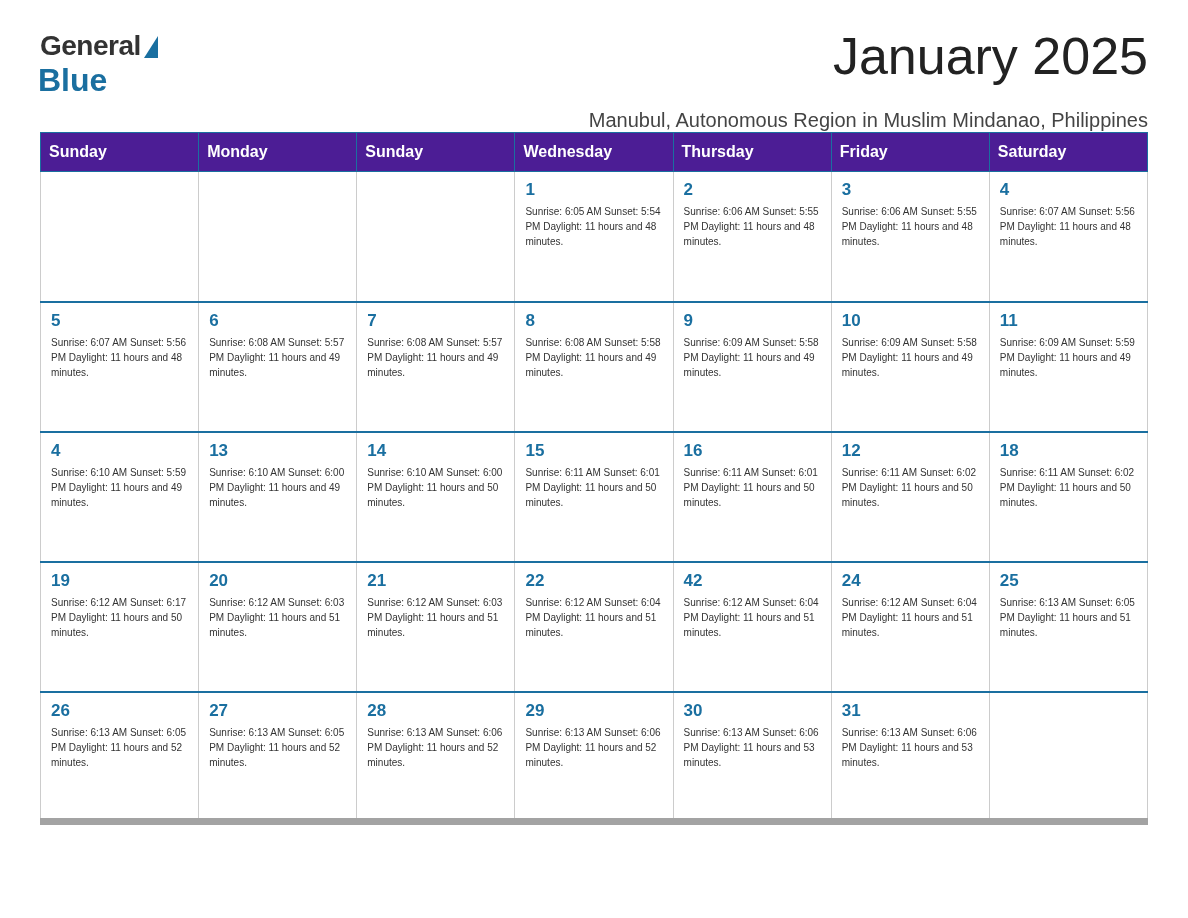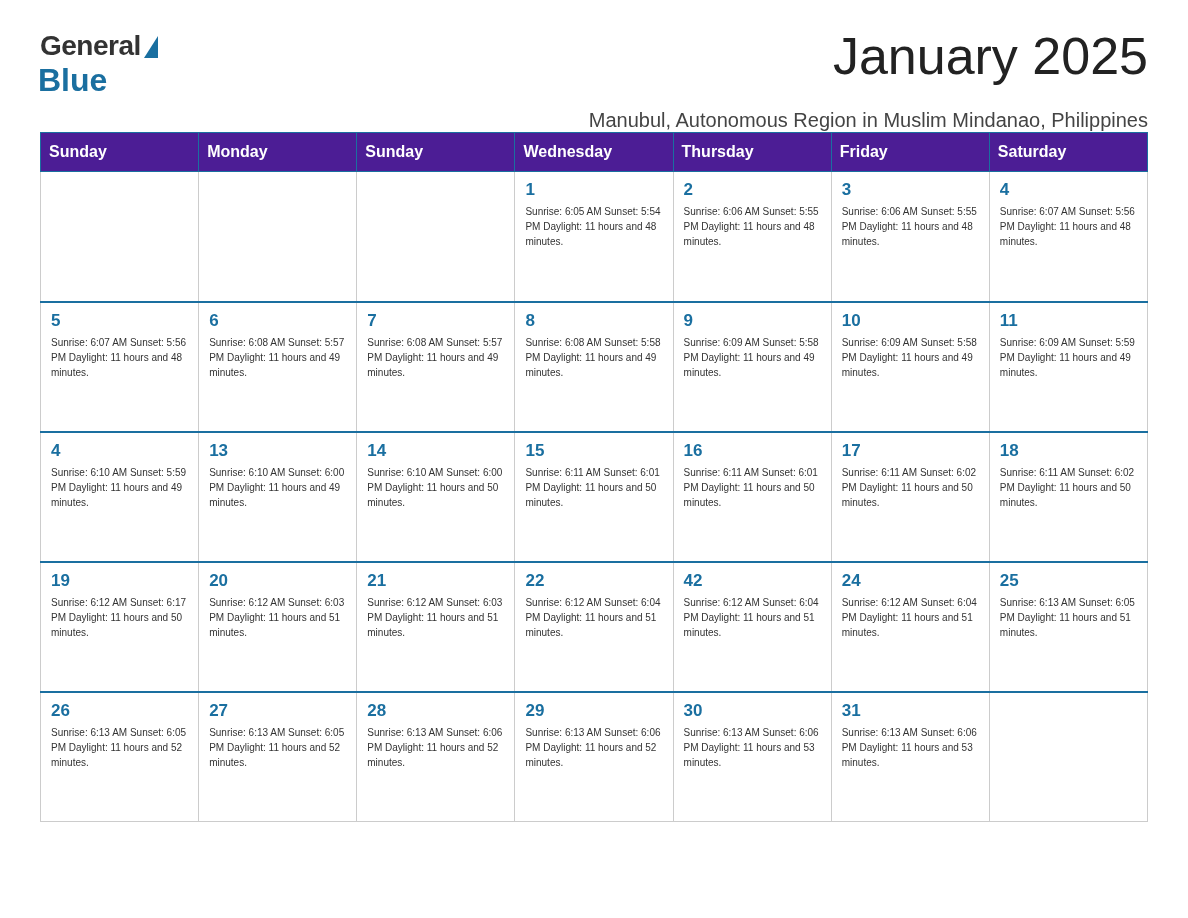--- a/index.html
+++ b/index.html
@@ -95,21 +95,21 @@
       color: #333;
       line-height: 1.5;
     }
     .empty-cell {
       background: #fff;
     }
     .calendar tbody tr {
       border-bottom: 2px solid #1a6fa0;
     }
     .calendar tbody tr:last-child {
-      border-bottom: 1px solid #a3a3a3;
+      border-bottom: 7px solid #a3a3a3;
     }
   </style>
 </head>
 <body>
 
 <div class="header-area">
   <div class="logo">
     <div class="logo-top">
       <span class="logo-general">General</span>
       <div class="logo-triangle"></div>
@@ -232,21 +232,21 @@
 Sunset: 6:01 PM
 Daylight: 11 hours and 50 minutes.</div>
         </td>
         <td>
           <span class="day-number">16</span>
           <div class="day-info">Sunrise: 6:11 AM
 Sunset: 6:01 PM
 Daylight: 11 hours and 50 minutes.</div>
         </td>
         <td>
-          <span class="day-number">17</span>
+          <span class="day-number">12</span>
           <div class="day-info">Sunrise: 6:11 AM
 Sunset: 6:02 PM
 Daylight: 11 hours and 50 minutes.</div>
         </td>
         <td>
           <span class="day-number">18</span>
           <div class="day-info">Sunrise: 6:11 AM
 Sunset: 6:02 PM
 Daylight: 11 hours and 50 minutes.</div>
         </td>

